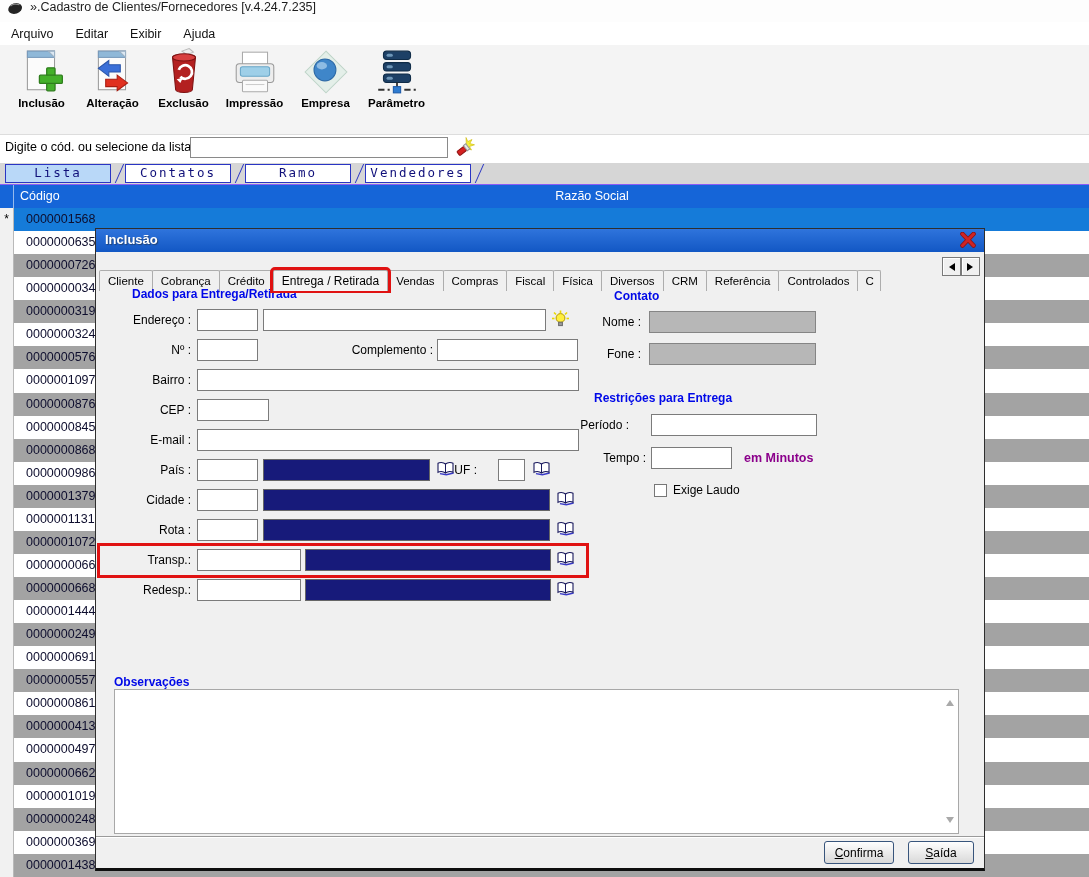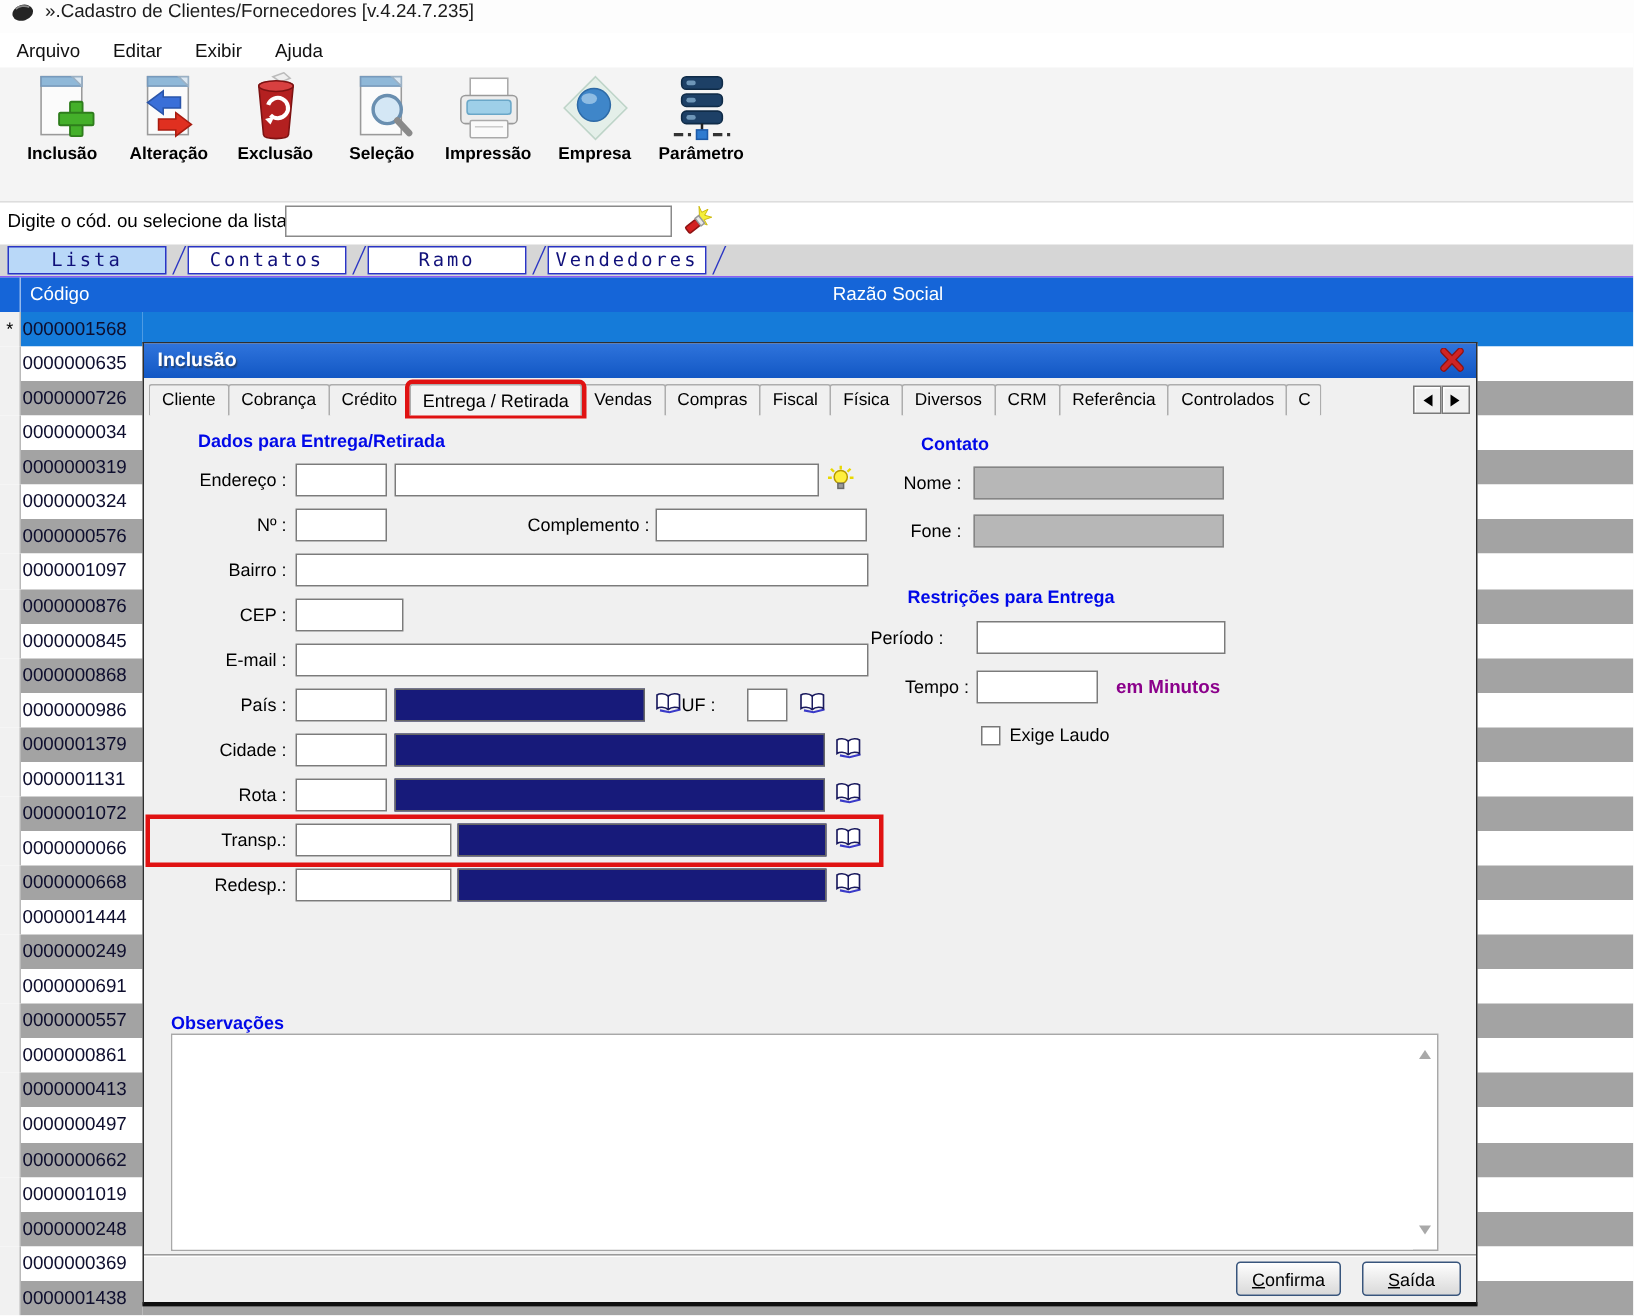--- a/index.html
+++ b/index.html
@@ -45,34 +45,34 @@
   .gheader{position:absolute;left:0;top:185px;width:100%;height:23px;background:#1565d8;color:#fff;font-size:12.5px}
   .gh-gutter{position:absolute;left:0;top:0;width:14px;height:23px;border-right:1px solid rgba(255,255,255,.55);box-sizing:border-box}
   .gh-cod{position:absolute;left:20px;top:0;line-height:23px}
   .gh-razao{position:absolute;left:95px;top:0;width:994px;text-align:center;line-height:23px}
 
   
   .grows{position:absolute;left:0;top:208px;width:100%;height:669px;font-size:12.5px}
   .trow{width:100%;height:23.07px;display:flex;box-sizing:border-box;cursor:default}
   .trow .gut{width:14px;flex:0 0 14px;background:#f1f1f1;border-right:1px solid #b9b9b9;box-sizing:border-box;
              font-size:12px;line-height:23px;text-align:center;color:#000}
-  .trow .code{width:81px;flex:0 0 81px;padding-left:1px;line-height:23.07px;color:#0e0e2e;box-sizing:border-box;overflow:hidden}
+  .trow .code{width:81px;flex:0 0 81px;padding-left:12px;line-height:23.07px;color:#0e0e2e;box-sizing:border-box;overflow:hidden}
   .trow .fill{flex:1}
   .trow.even .code,.trow.even .fill{background:#a3a3a3}
   .trow.odd .code,.trow.odd .fill{background:#ffffff}
   .trow.sel .code,.trow.sel .fill{background:#157bd9}
 
   
   .dialog{position:absolute;left:95px;top:228px;width:890px;height:643px;background:#f0f0f0;
           border:1.5px solid #2e2e2e;border-bottom:3px solid #0e0e0e;box-sizing:border-box;font-size:12px}
   .dlg-title{position:absolute;left:0;top:0;width:100%;height:23px;background:linear-gradient(#2f74dc,#1257c4);
              color:#fff;font-weight:bold;font-size:13px;line-height:22px;padding-left:9px;box-sizing:border-box;
              text-shadow:1px 1px 1px rgba(40,40,40,.55)}
   .dlg-close{position:absolute;right:6px;top:3px;width:20px;height:17px;cursor:pointer;background:none;border:none;padding:0}
-  .dlg-tabs{position:absolute;left:0;top:23px;width:100%;height:27px;padding:4px 44px 0 3px;box-sizing:border-box;
+  .dlg-tabs{position:absolute;left:0;top:37px;width:100%;height:27px;padding:4px 44px 0 3px;box-sizing:border-box;
             white-space:nowrap;overflow:hidden}
   .dtab{display:inline-block;height:20px;line-height:20px;padding:0 8px;background:#f0f0f0;
         border:1px solid #adadad;border-bottom:none;border-radius:2px 2px 0 0;font-size:11.5px;
         margin-right:-1px;vertical-align:top;color:#000;cursor:pointer}
   .dtab.active{outline:3px solid #e01212;position:relative;z-index:2;background:#f4f4f4;font-size:12px}
   .dtab.partial{width:15px;padding:0 0 0 7px;overflow:hidden}
   .tab-scroll{position:absolute;right:4px;top:5px;width:38px;height:19px;display:flex}
   .sbtn{width:19px;height:19px;background:#f0f0f0;border:1px solid #7a7a7a;box-shadow:inset 1px 1px 0 #fff;
         display:flex;align-items:center;justify-content:center;padding:0;cursor:pointer;box-sizing:border-box}
   .tri-l{width:0;height:0;border:4px solid transparent;border-right:6px solid #000;margin-left:-3px}
@@ -150,30 +150,20 @@
       </div>
       <div class="tbtn">
         <div class="ticon"><svg viewBox="0 0 46 46">
             <path d="M21 3 l7 -2.5 4 3.5 -6 2.5 z" fill="#efefef" stroke="#bbb"></path>
             <path d="M12 9 c0,-3.6 22,-3.6 22,0 l-3 31 c-0.5,3.4 -15.5,3.4 -16,0 z" fill="#b32020" stroke="#7d1212"></path>
             <ellipse cx="23" cy="9" rx="11" ry="3.4" fill="#d84040" stroke="#7d1212"></ellipse>
             <path d="M18 21 a6.5 6.5 0 1 1 1.5 6.5" stroke="#fff" stroke-width="2.6" fill="none"></path>
             <polygon points="16,30 22,28.5 19.5,33.5" fill="#fff"></polygon>
           </svg></div>
         <div class="tlabel">Exclusão</div>
-      </div>
-      <div class="tbtn">
-        <div class="ticon"><svg viewBox="0 0 46 46">
-            <rect x="9" y="3" width="26" height="37" fill="#fbfbfb" stroke="#9a9a9a"></rect>
-            <rect x="9" y="3" width="26" height="6" fill="#8fb8d8" stroke="#7799bb"></rect>
-            <path d="M29 3 l6 6 0 -6 z" fill="#dce8f2" stroke="#9ab0c4"></path>
-            <circle cx="26" cy="24" r="9" fill="#cfe4f4" fill-opacity="0.9" stroke="#6a8fb0" stroke-width="2.2"></circle>
-            <line x1="32.5" y1="31" x2="40" y2="39" stroke="#8a8a8a" stroke-width="4.2" stroke-linecap="round"></line>
-          </svg></div>
-        <div class="tlabel">Seleção</div>
       </div>
       <div class="tbtn">
         <div class="ticon"><svg viewBox="0 0 46 46">
             <rect x="11" y="4" width="24" height="13" fill="#fff" stroke="#aaa"></rect>
             <rect x="5" y="15" width="36" height="18" rx="3" fill="#ededed" stroke="#9a9a9a"></rect>
             <rect x="9" y="18" width="28" height="9" rx="2" fill="#9ecfe8" stroke="#6aa7c8"></rect>
             <rect x="11" y="31" width="24" height="11" rx="1" fill="#fafafa" stroke="#aaa"></rect>
             <line x1="14" y1="35" x2="32" y2="35" stroke="#ccc"></line>
           </svg></div>
         <div class="tlabel">Impressão</div>
@@ -484,21 +474,21 @@
             <path d="M8.5 3 C6 0.9 2.5 1.3 1 2.3 L1 11.3 C2.5 10.3 6 9.9 8.5 12 C11 9.9 14.5 10.3 16 11.3 L16 2.3 C14.5 1.3 11 0.9 8.5 3 Z" fill="#fff" stroke="#1a1a5e" stroke-width="1.1"></path>
             <line x1="8.5" y1="3" x2="8.5" y2="12" stroke="#1a1a5e"></line>
           </svg></button>
 
       <div class="heading" style="left:518px;top:10px">Contato</div>
       <span class="lbl" style="left:478px;width:67px;top:32px">Nome :</span>
       <input class="inp gray" style="left: 553px; top: 32px; width: 167px;" disabled="" value="">
       <span class="lbl" style="left:478px;width:67px;top:64px">Fone :</span>
       <input class="inp gray" style="left: 553px; top: 64px; width: 167px;" disabled="" value="">
 
-      <div class="heading" style="left:509px;top:112px">Restrições para Entrega</div>
+      <div class="heading" style="left:498px;top:112px">Restrições para Entrega</div>
       <span class="lbl" style="left:466px;width:67px;top:135px">Período :</span>
       <input class="inp" style="left: 555px; top: 135px; width: 166px;" value="">
       <span class="lbl" style="left:483px;width:67px;top:168px">Tempo :</span>
       <input class="inp" style="left: 555px; top: 168px; width: 81px;" value="">
       <span class="suffix" style="left:648px;top:168px">em Minutos</span>
 
       <span class="cb" style="left:558px;top:205px"></span>
       <span class="cb-label" style="left:577px;top:204px">Exige Laudo</span>
 
       <div class="heading" style="left:18px;top:396px">Observações</div>

